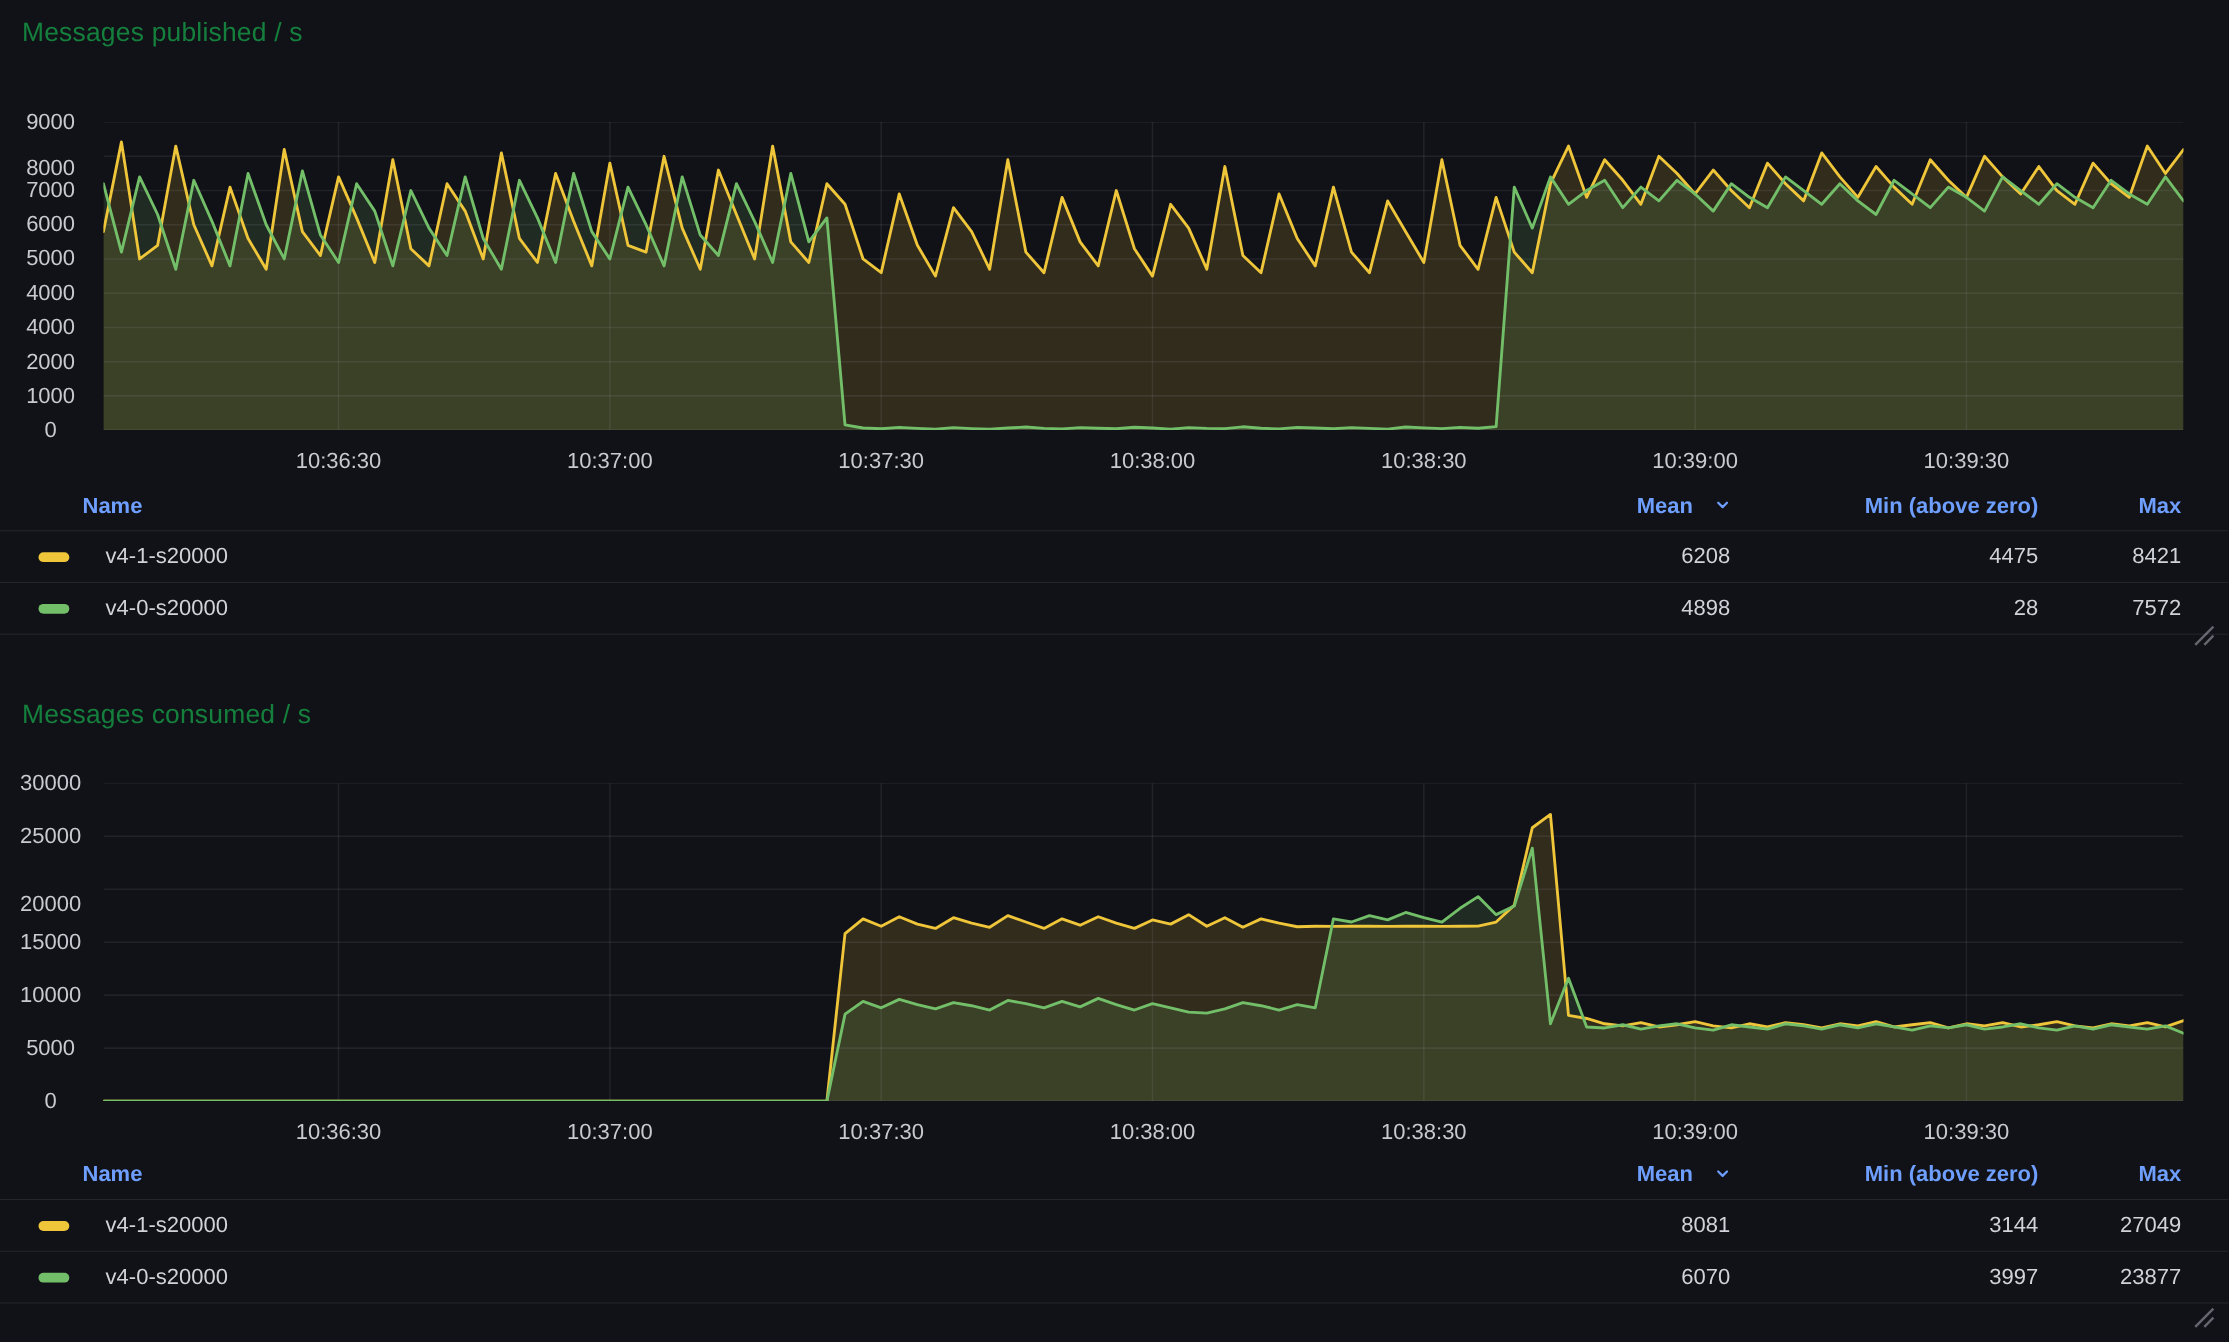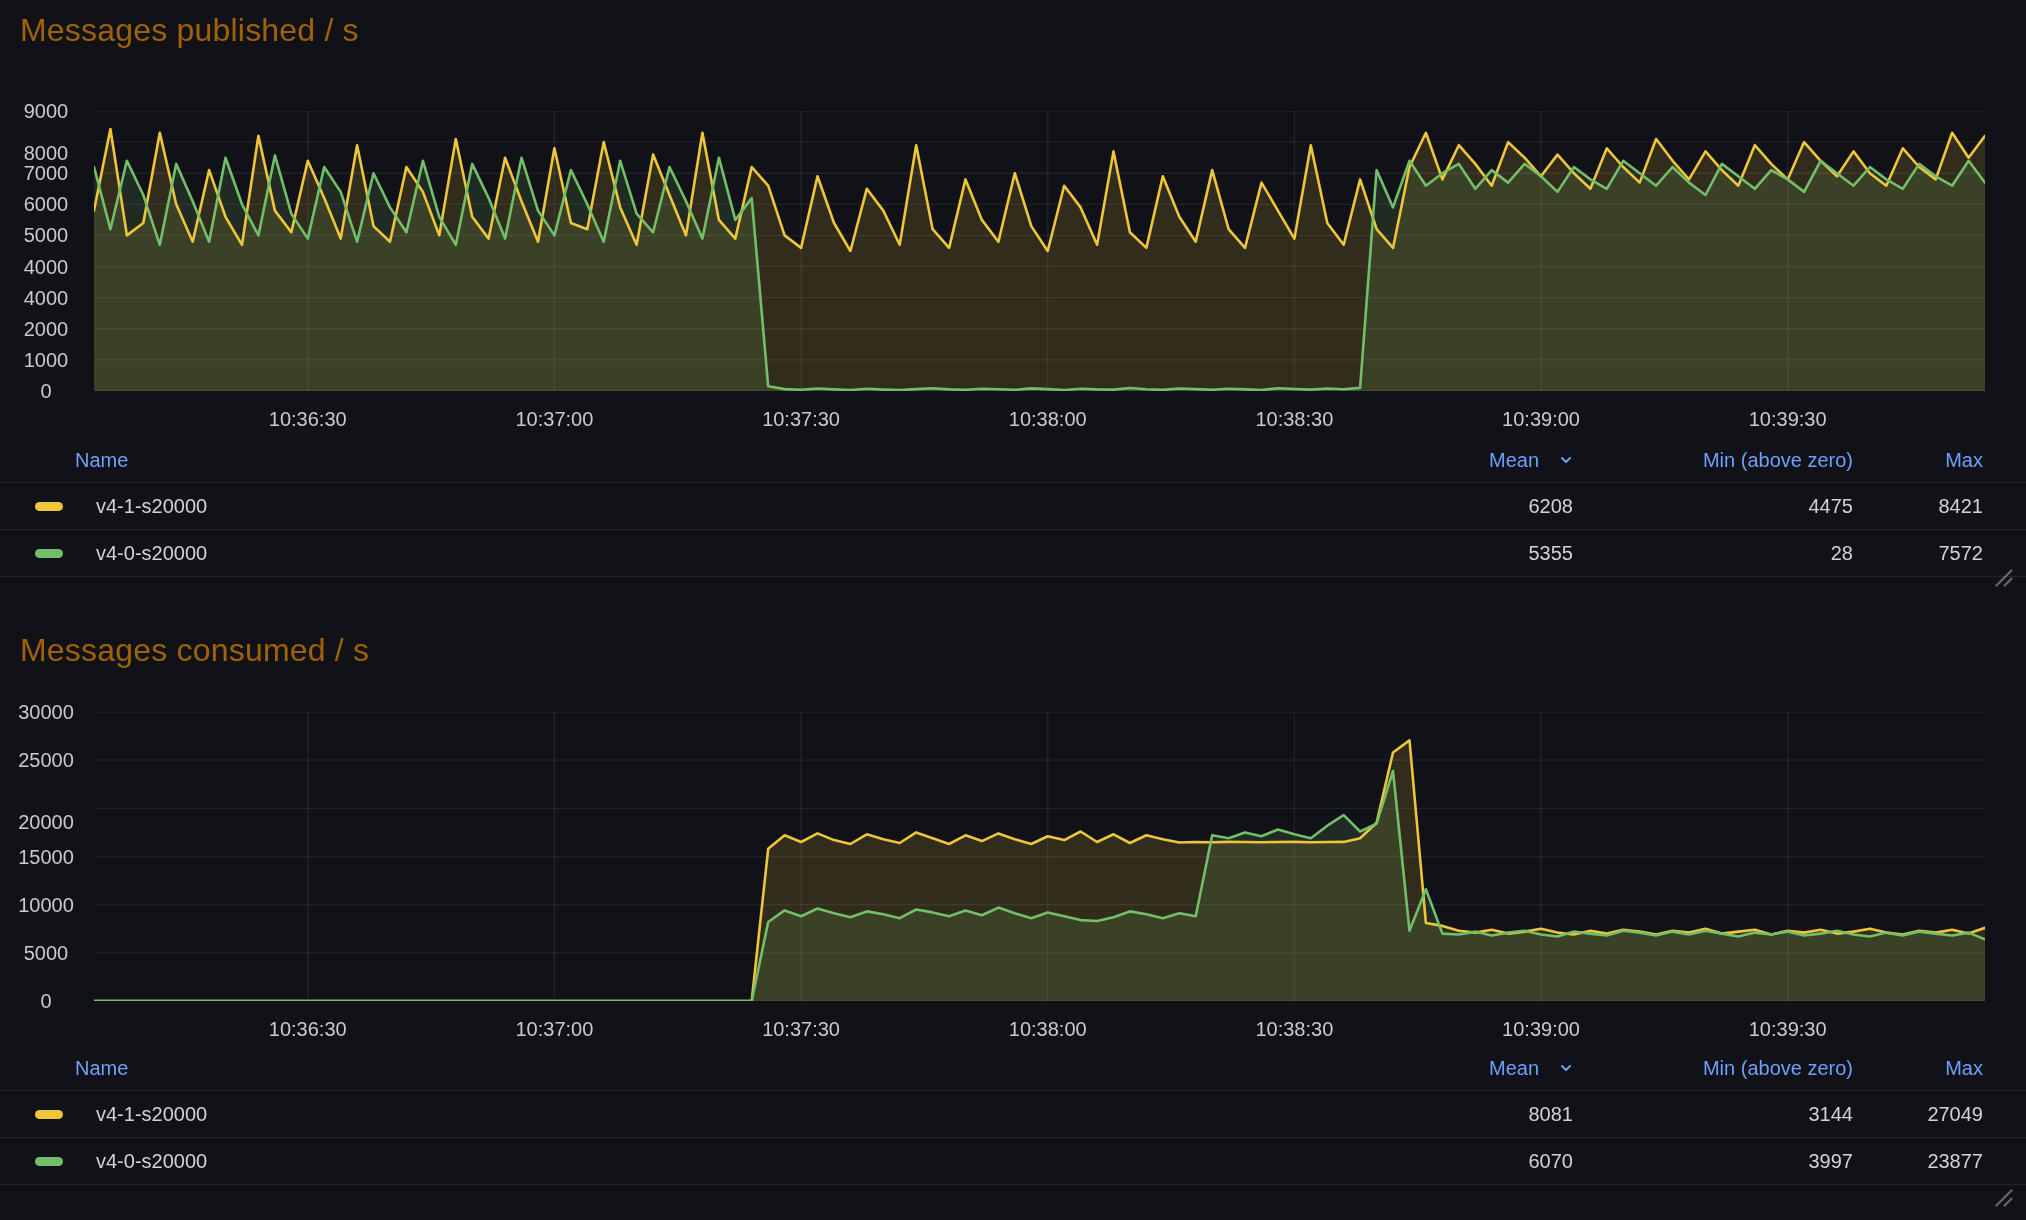--- a/index.html
+++ b/index.html
@@ -10,21 +10,21 @@
     color: #CCCCDC;
     position: relative;
     overflow: hidden;
   }
   .panel { position: absolute; left: 0; width: 2026px; height: 600px; }
   #panel-published { top: 0; }
   #panel-consumed  { top: 620px; }
 
   .panel-title {
     position: absolute; left: 20px; top: 14px;
-    font-size: 32px; font-weight: 500; color: #a16207;
+    font-size: 24px; font-weight: 500; color: #15803d;
     letter-spacing: 0.2px; line-height: 32px;
   }
   .plot { position: absolute; }
   .plot svg { display: block; }
 
   .ylab, .xlab {
     position: absolute; font-size: 20px; color: #C8CAD1;
     line-height: 24px; white-space: nowrap;
   }
   .ylab { width: 80px; text-align: center; }
@@ -33,21 +33,21 @@
   .legend { position: absolute; left: 0; width: 2026px; }
   .lrow {
     display: grid;
     grid-template-columns: 1fr 170px 280px 130px;
     align-items: center;
     padding-left: 35px; padding-right: 43px;
     border-bottom: 1px solid #22252B;
   }
   .lrow.lhead { height: 44px; }
   .lrow.ldata { height: 47px; }
-  .lhead .cell { color: #6E9FFF; font-weight: 400; font-size: 20px; }
+  .lhead .cell { color: #6E9FFF; font-weight: 700; font-size: 20px; }
   .cell { font-size: 20px; }
   .c-num { text-align: right; color: #D1D3DA; font-variant-numeric: tabular-nums; }
   .c-name-head { padding-left: 40px; display: flex; align-items: center; }
   .c-mean-head { display: flex; align-items: center; justify-content: flex-end; gap: 20px; }
   .name-cell { display: flex; align-items: center; gap: 14px; }
   .swatch { width: 28px; height: 9px; border-radius: 4.5px; flex: 0 0 auto; }
   .series-name { color: #D1D3DA; margin-left: 19px; }
 
   .resize-handle { position: absolute; right: 12px; bottom: 12px; width: 22px; height: 22px; cursor: nwse-resize; }
 </style>
@@ -101,21 +101,21 @@
           </div>
           <div class="cell c-num">6208</div>
           <div class="cell c-num">4475</div>
           <div class="cell c-num">8421</div>
         </div>
         <div class="lrow ldata">
           <div class="cell name-cell">
             <span class="swatch" style="background: rgb(115, 191, 105);"></span>
             <span class="series-name">v4-0-s20000</span>
           </div>
-          <div class="cell c-num">5355</div>
+          <div class="cell c-num">4898</div>
           <div class="cell c-num">28</div>
           <div class="cell c-num">7572</div>
         </div>
       </div>
   </div>
   <svg class="resize-handle" viewBox="0 0 24 24">
     <path d="M4 22 L22 4 M13 22 L22 13" stroke="rgba(204,204,220,0.45)" stroke-width="2.4" fill="none"></path>
   </svg>
 <div class="ylab" style="left: 6px; top: 379px;">0</div>
     <div class="ylab" style="left: 6px; top: 347.889px;">1000</div>

